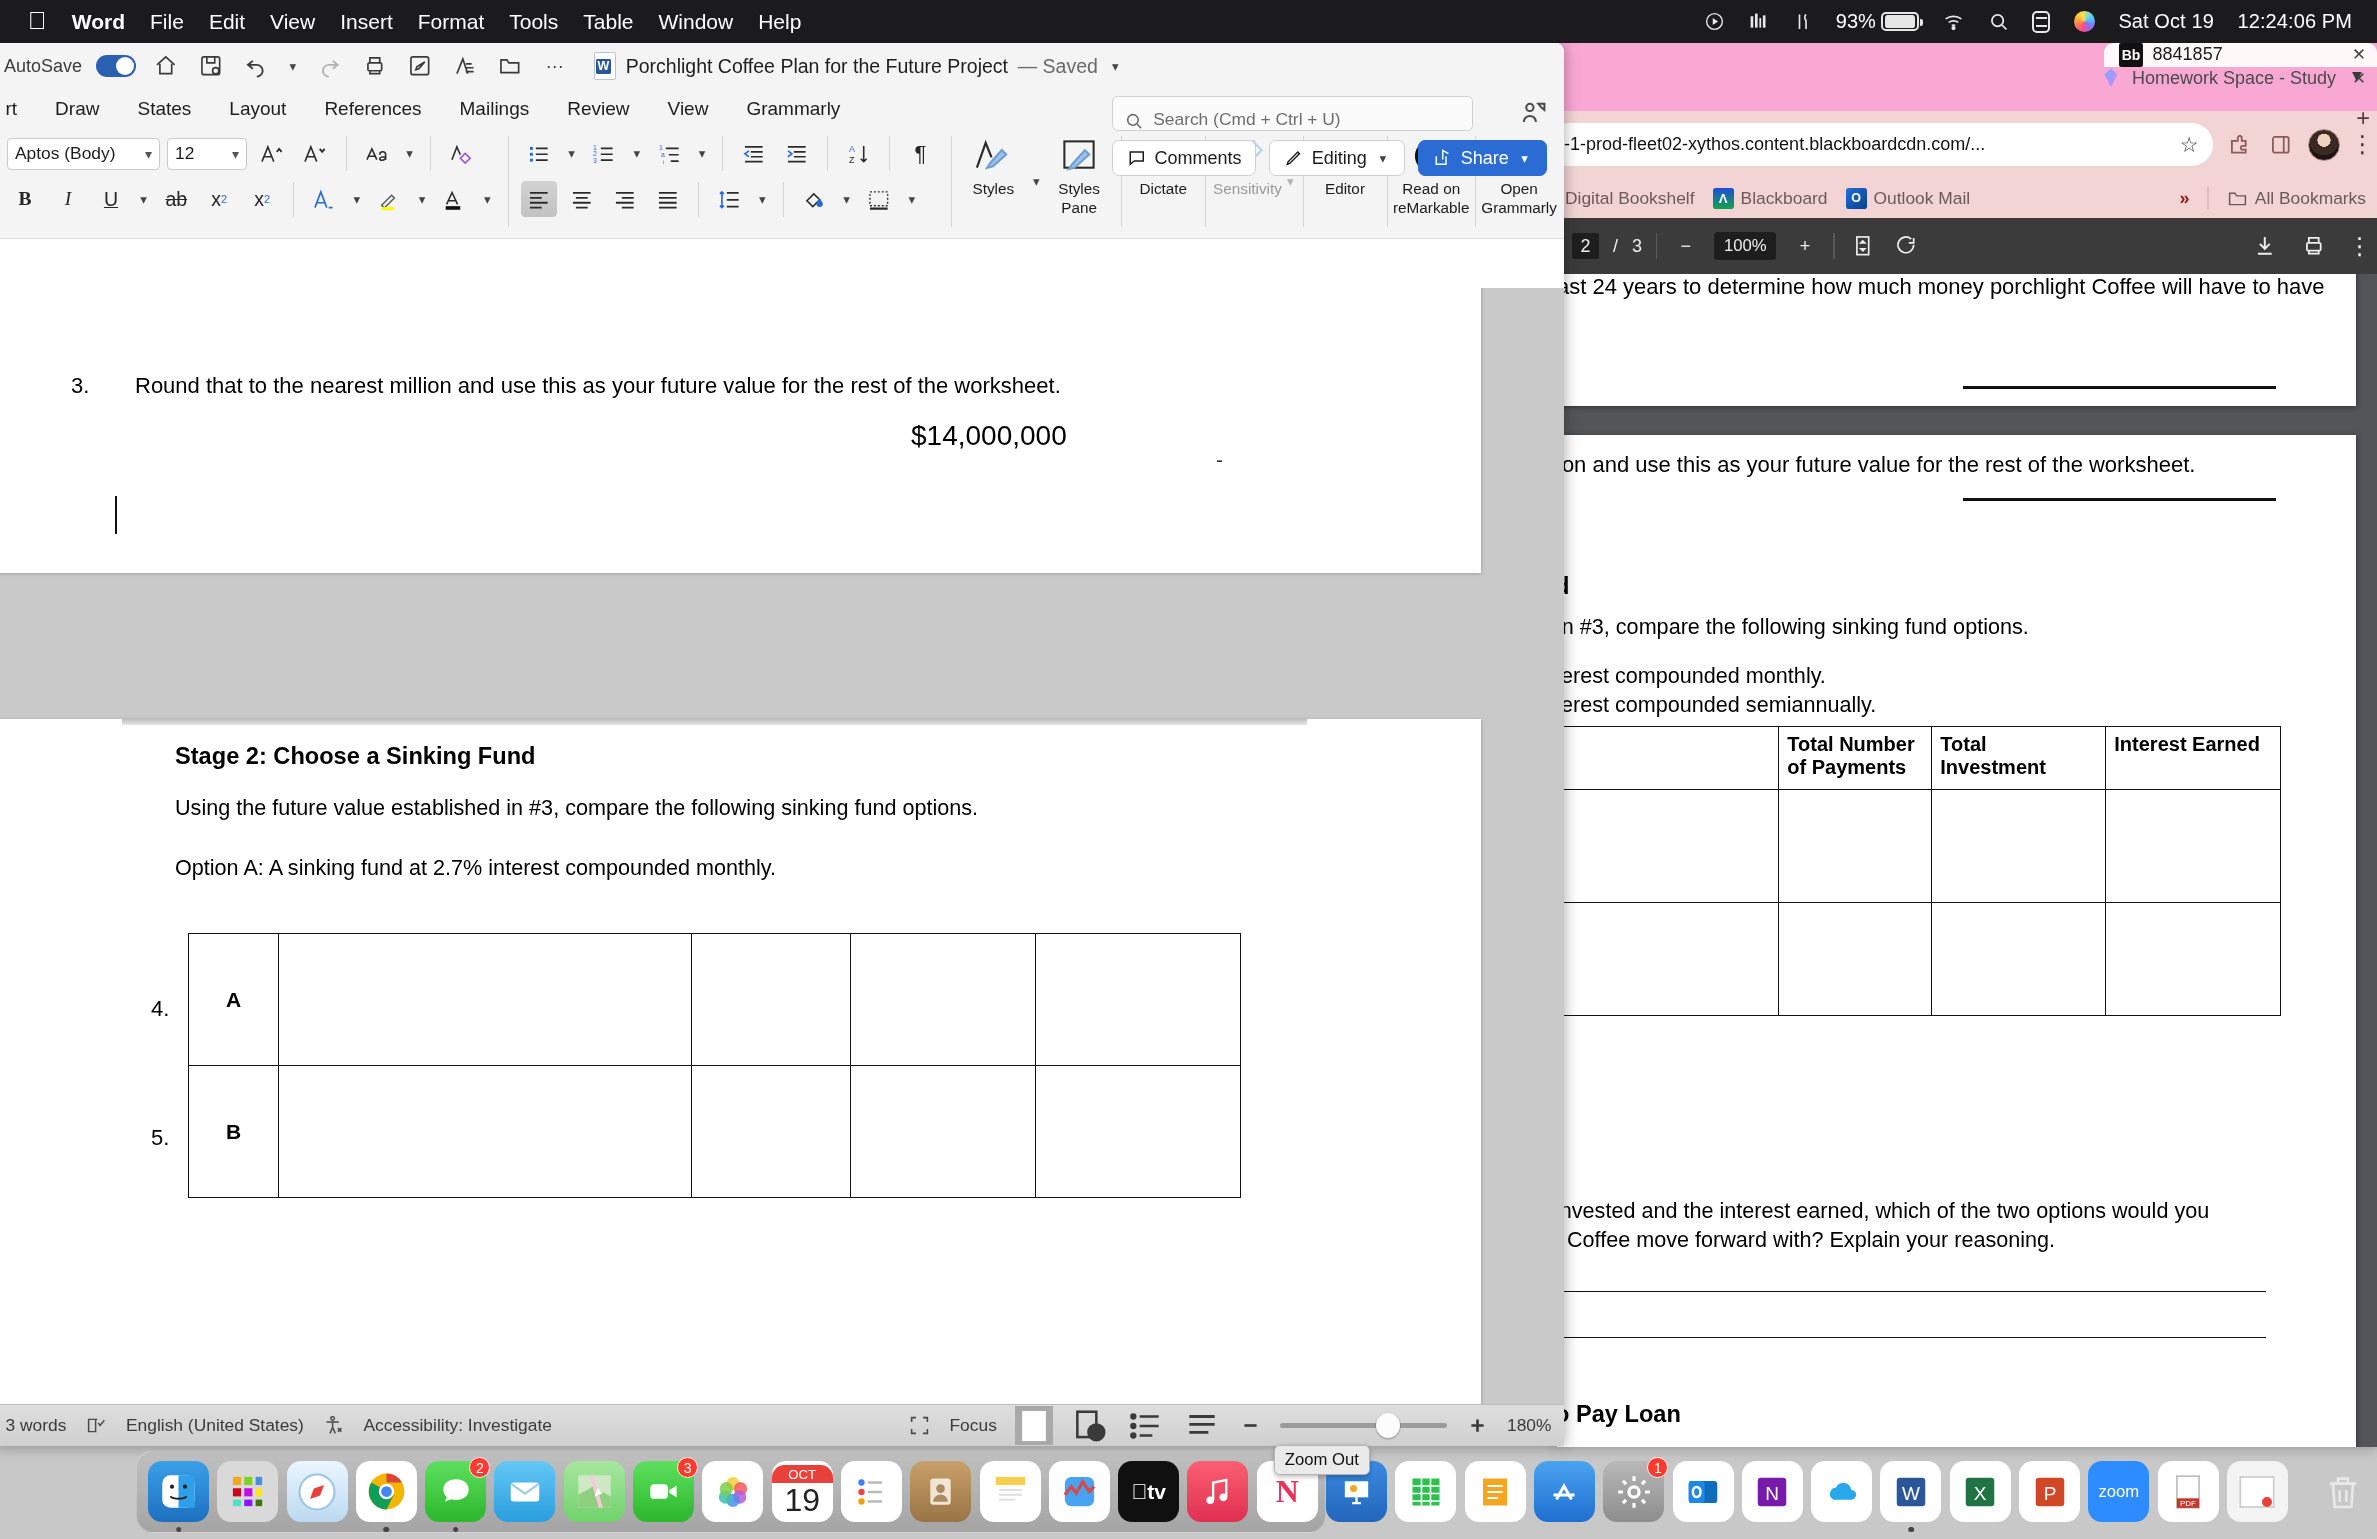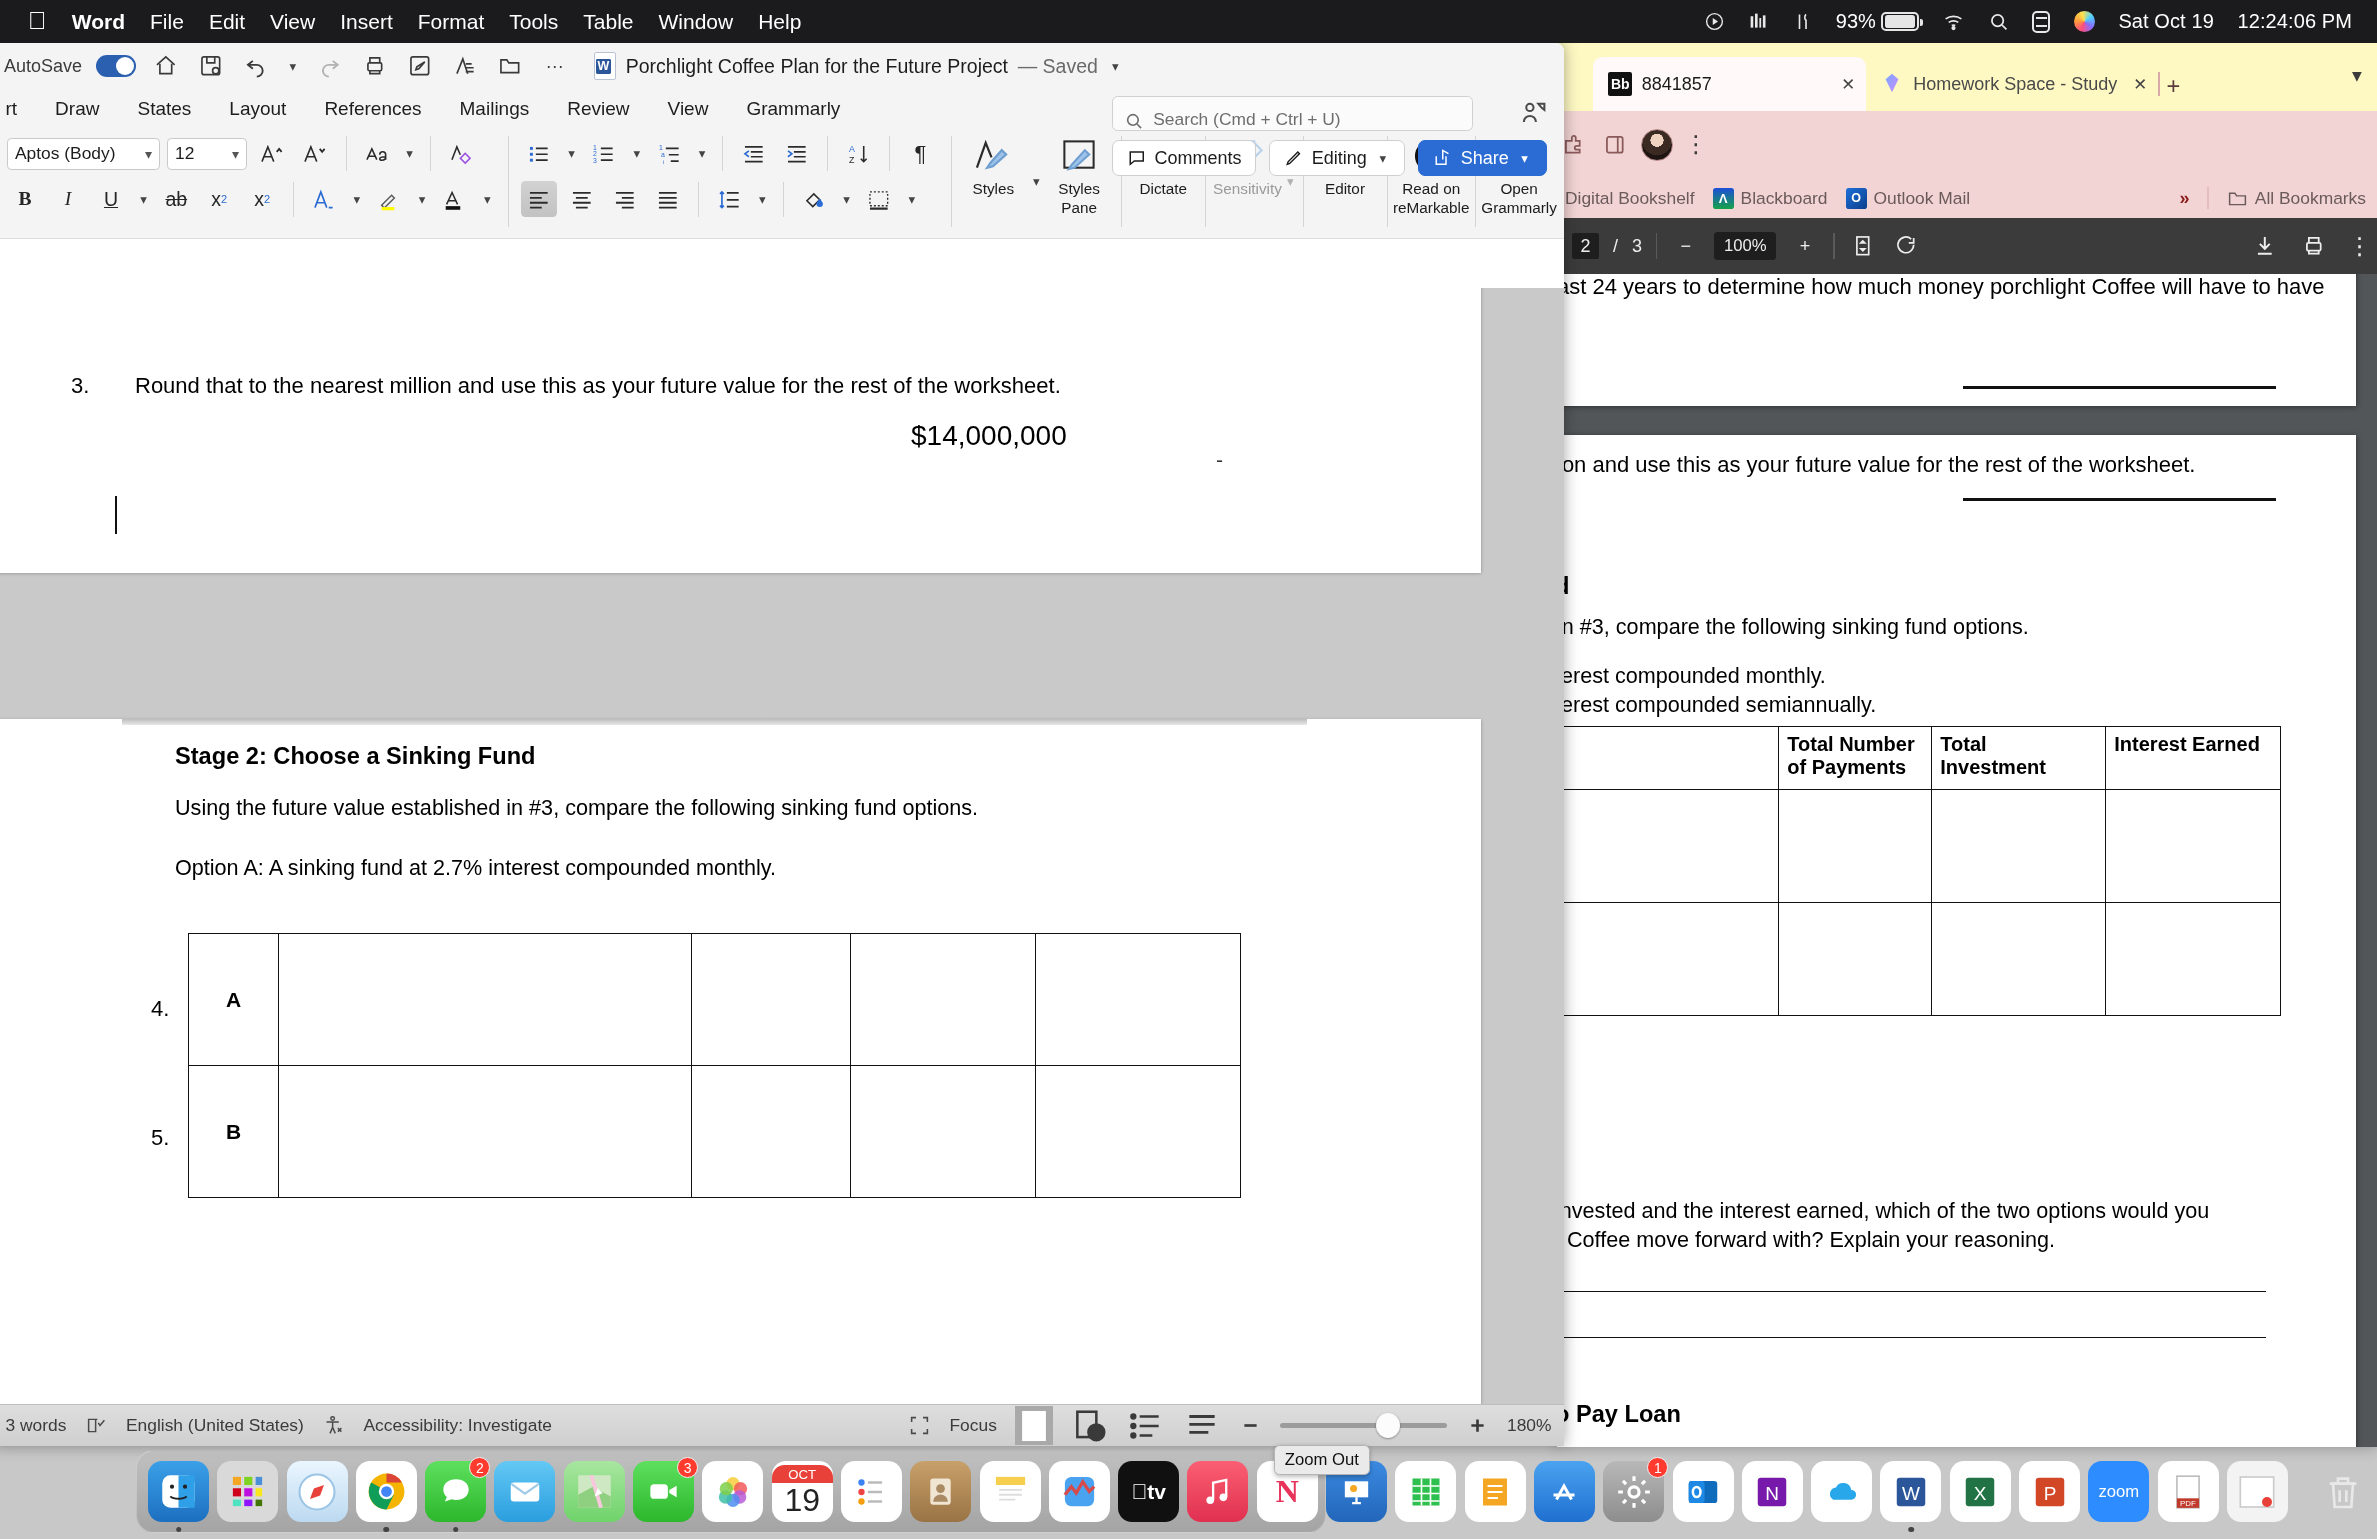--- a/index.html
+++ b/index.html
@@ -208,22 +208,23 @@
   .zoom-slider{ width:167px;height:5.6px;background:#9c9c9c;border-radius:2.8px;position:relative;}
   .zoom-knob{ position:absolute;left:96px;top:-9.7px;width:23.6px;height:25px;border-radius:50%;background:#fcfcfc;box-shadow:0 0.7px 2.1px rgba(0,0,0,.4);}
 
   
   #chrome{
     position:absolute; left:1557px; top:43px; width:820px; height:1404px;
     background:#f2d4d4; z-index:10; overflow:hidden;
     box-shadow:0 0 14px rgba(0,0,0,.3);
   }
   #tabstrip{
-    height:68px; background:#fef9c3; position:relative; display:flex; align-items:flex-end;
+    height:68px; background:#f9a8d4; position:relative; display:flex; align-items:flex-end;
     padding-left:4.2px;
+    flex-direction:column;
   }
   .backchev{
     position:absolute; left:-4.2px; top:23.6px; font-size:23.6px; color:#2b2b2b; z-index:3;
   }
   .tab{
     height:54px; display:flex;align-items:center;gap:9.7px; padding:0 11px 0 15.3px;
     font-size:18px; color:#4a4a4a; border-radius:9.7px 9.7px 0 0; max-width:292px;
   }
   .tab.active{ background:#fff9f9; color:#1b1b1b; }
   .tab .tx{ white-space:nowrap; overflow:hidden; text-overflow:clip; }
@@ -917,20 +918,24 @@
       </span>
       <span class="tx">Homework Space - Study</span>
       <span class="tabclose" style="margin-left:auto">✕</span>
     </div>
     <span class="tabdivider"></span>
     <span class="newtab">+</span>
     <span class="tablist-chev">▾</span>
   </div>
 
   <div id="omnibar">
+    <div class="urlpill">
+      <span class="u">-1-prod-fleet02-xythos.content.blackboardcdn.com/...</span>
+      <span class="star">☆</span>
+    </div>
     <span class="omni-ico">
       <svg viewBox="0 0 24 24" fill="none" stroke="#8a5a5a" stroke-width="1.8">
           <path d="M5 8h6V5a2 2 0 1 1 4 0v3h4v5h-3a2 2 0 1 0 0 4h3v3H5z"></path>
         </svg>
     </span>
     <span class="omni-ico">
       <svg viewBox="0 0 24 24" fill="none" stroke="#8a5a5a" stroke-width="1.8">
           <rect x="4" y="4" width="16" height="16" rx="2"></rect>
           <path d="M15 4v16"></path>
         </svg>

